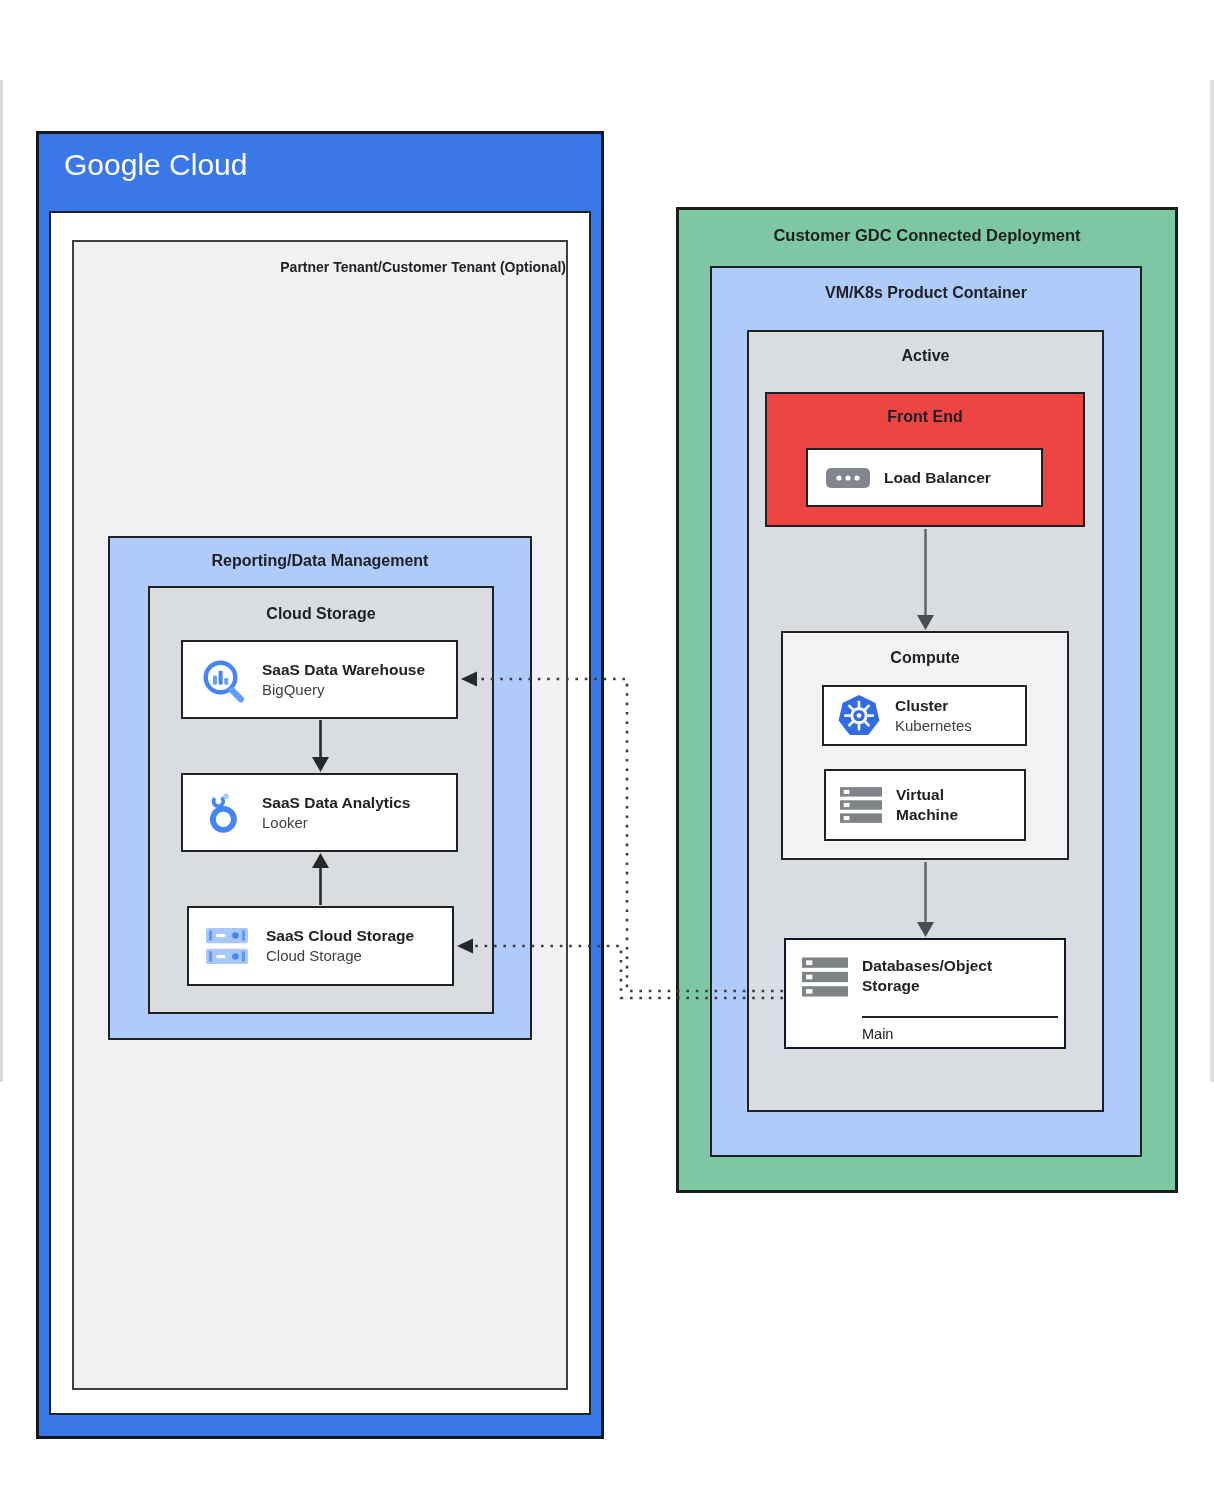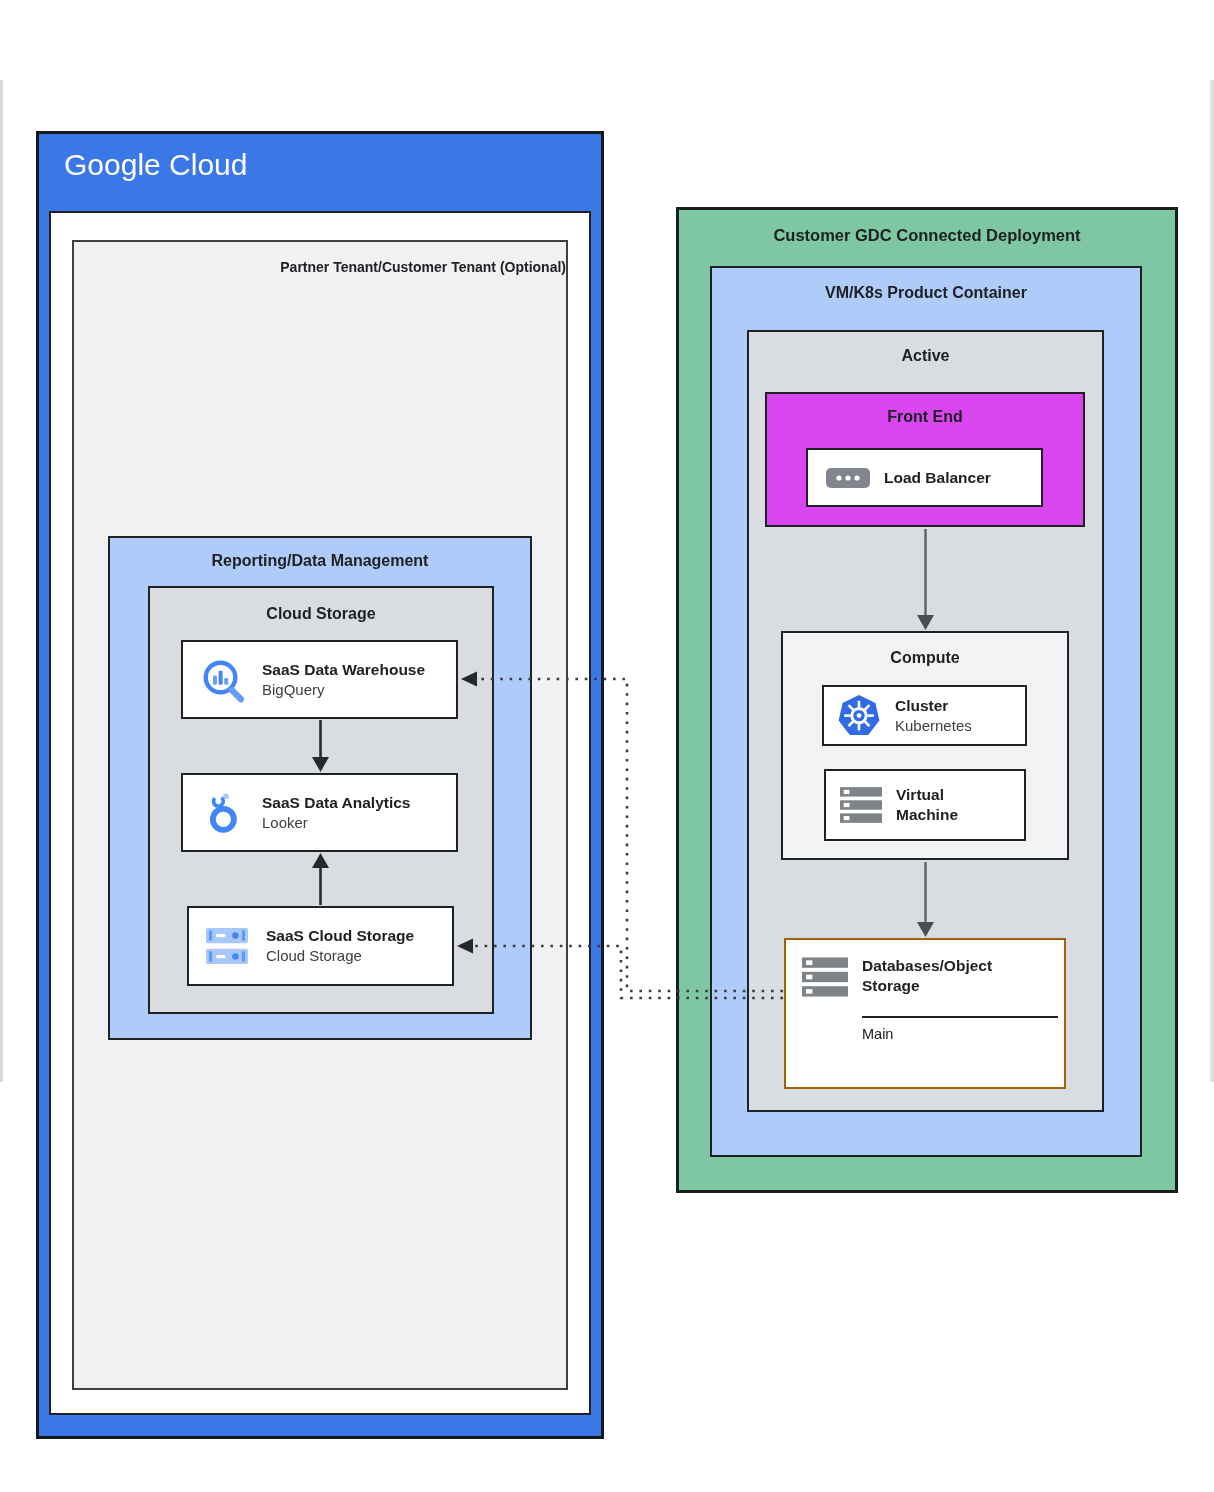--- a/index.html
+++ b/index.html
@@ -103,21 +103,21 @@
 
   <div class="box" style="left:676px;top:207px;width:502px;height:986px;background:#7DC8A3;border:3px solid #1A1F1C;">
     <div class="ttl" style="top:16px;font-size:16.5px;">Customer GDC Connected Deployment</div>
 
     <div class="box" style="left:31px;top:56px;width:432px;height:891px;background:#AECBFA;border:2px solid #202124;">
       <div class="ttl" style="top:16px;font-size:16px;">VM/K8s Product Container</div>
 
       <div class="box" style="left:35px;top:62px;width:357px;height:782px;background:#D9DCE0;border:2px solid #202124;">
         <div class="ttl" style="top:15px;font-size:16px;">Active</div>
 
-        <div class="box" style="left:16px;top:60px;width:320px;height:135px;background:#d946ef;border:2px solid #202124;padding-left:21px;">
+        <div class="box" style="left:16px;top:60px;width:320px;height:135px;background:#ef4444;border:2px solid #202124;padding-left:21px;">
           <div class="ttl" style="top:14px;font-size:16px;">Front End</div>
           <div class="card" style="left:39px;top:54px;width:237px;height:59px;">
             <span class="icn" style="margin-left:18px;">
               <svg width="44" height="20" viewBox="0 0 44 20">
                 <rect width="44" height="20" rx="5" fill="#80868B"></rect>
                 <circle cx="13" cy="10" r="2.6" fill="#fff"></circle>
                 <circle cx="22" cy="10" r="2.6" fill="#fff"></circle>
                 <circle cx="31" cy="10" r="2.6" fill="#fff"></circle>
               </svg>
             </span>
@@ -168,21 +168,21 @@
                   <rect x="3.5" y="27.5" width="5.5" height="4"></rect>
                 </g>
               </svg>
             </span>
             <span class="txt" style="margin-left:14px;width:92px;">
               <span class="ct">Virtual Machine</span>
             </span>
           </div>
         </div>
 
-        <div class="box" style="left:35px;top:606px;width:282px;height:151px;background:#ffffff;border:2px solid #a16207;">
+        <div class="box" style="left:35px;top:606px;width:282px;height:111px;background:#ffffff;border:2px solid #0f172a;">
           <span class="icn abs" style="left:16px;top:17px;">
             <svg width="46" height="40" viewBox="0 0 40 34">
               <g fill="#7E8388">
                 <rect x="0" y="0" width="40" height="9"></rect>
                 <rect x="0" y="12.5" width="40" height="9"></rect>
                 <rect x="0" y="25" width="40" height="9"></rect>
               </g>
               <g fill="#ffffff">
                 <rect x="3.5" y="2.5" width="5.5" height="4"></rect>
                 <rect x="3.5" y="15" width="5.5" height="4"></rect>

